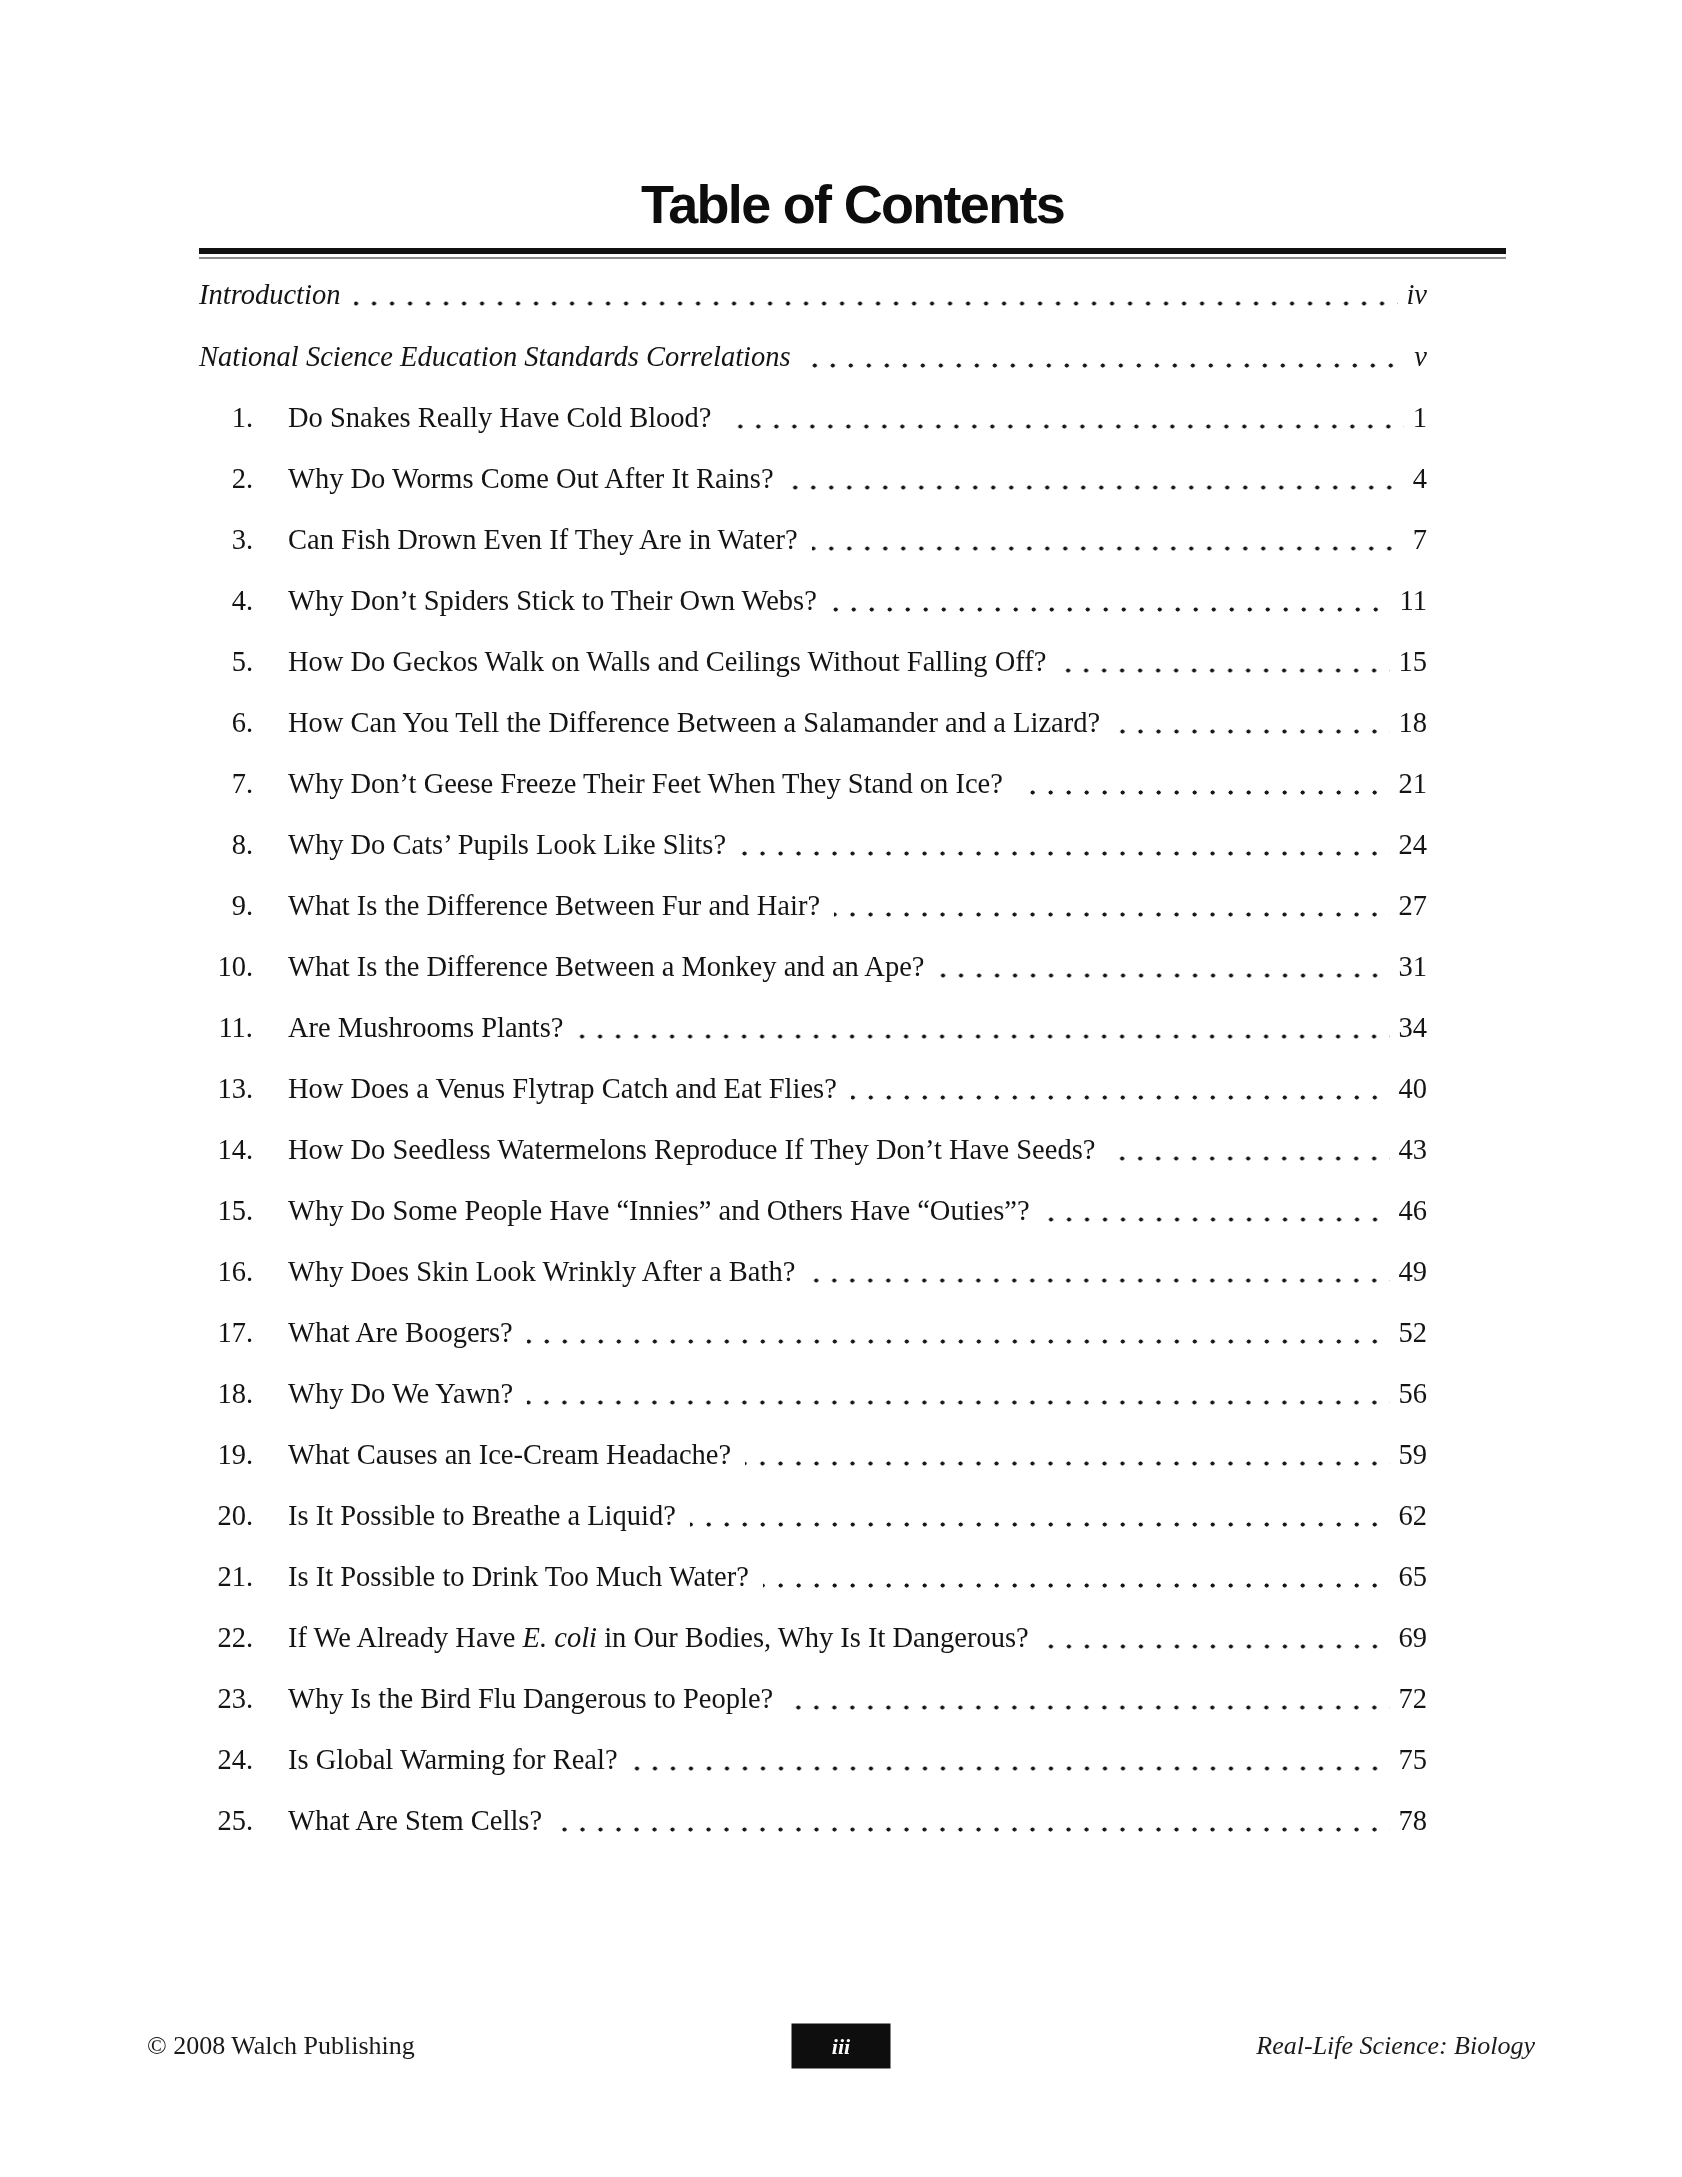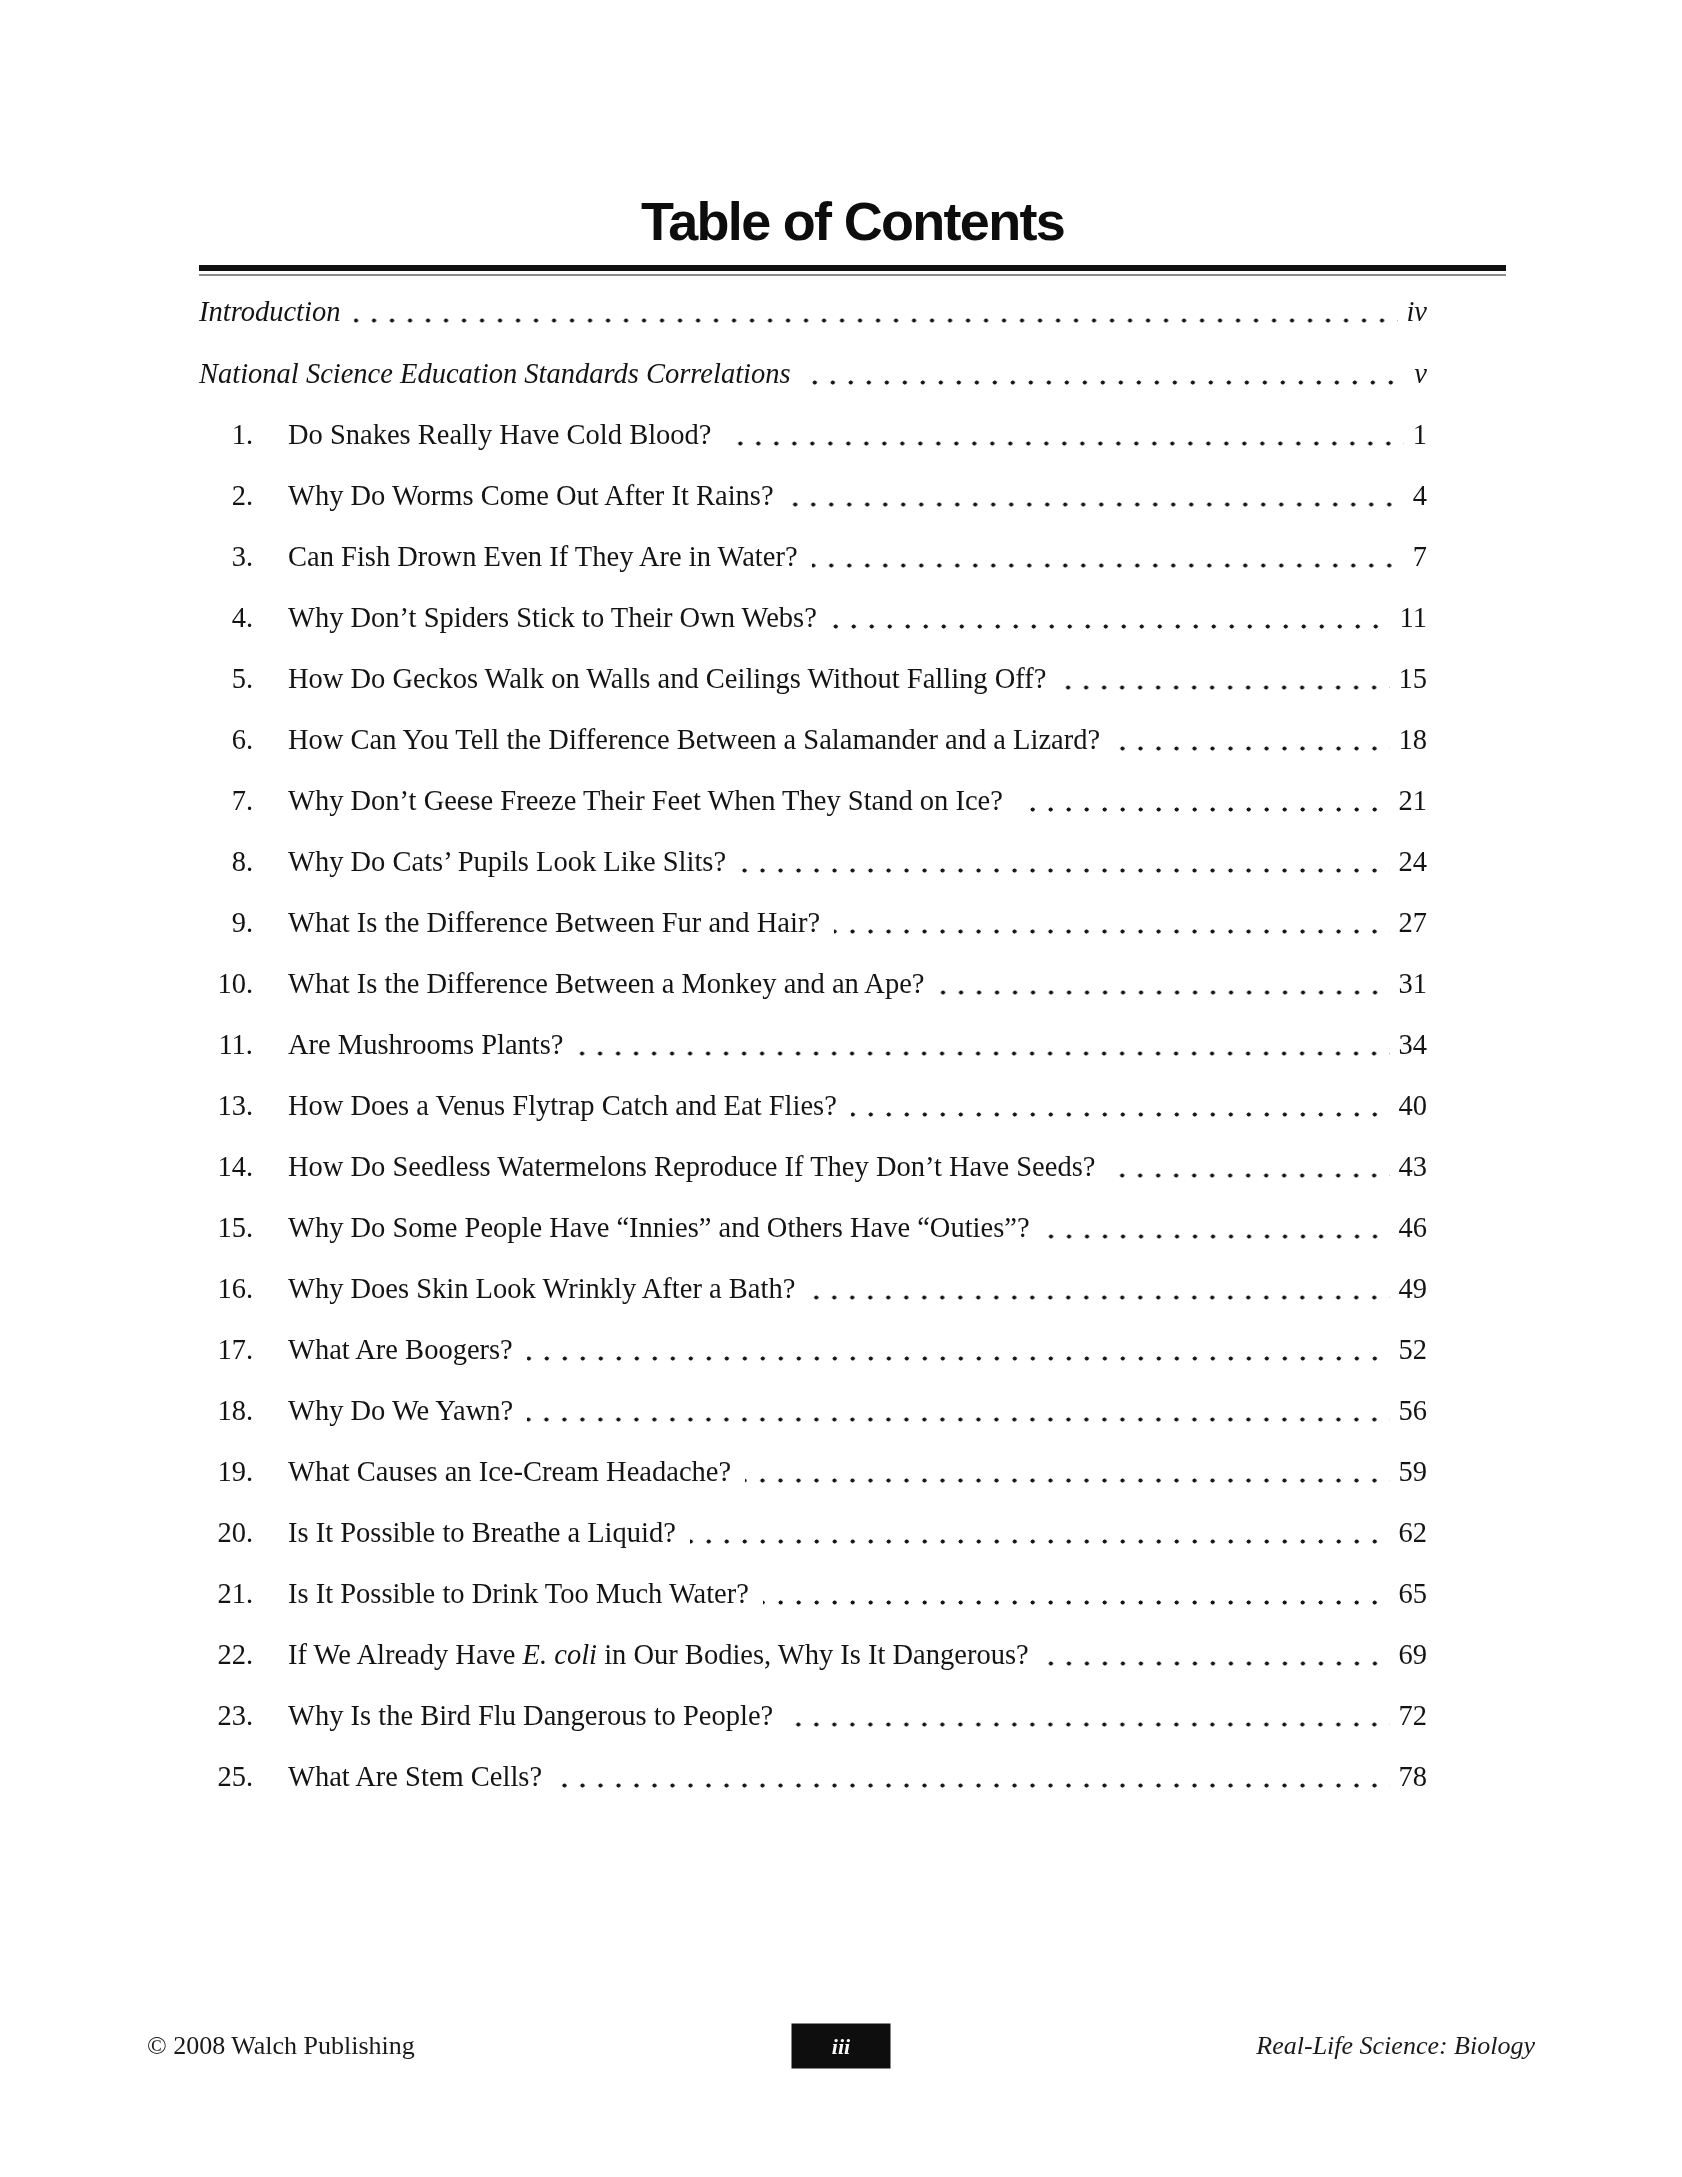--- a/index.html
+++ b/index.html
@@ -12,21 +12,21 @@
     width: 1683px;
     height: 2177px;
     background: #ffffff;
     font-family: "Liberation Serif", serif;
     color: #141414;
     overflow: hidden;
   }
   .content {
     position: absolute;
     left: 199px;
-    top: 194px;
+    top: 177px;
     width: 1307px;
   }
   .doc-title {
     margin: 0;
     font-family: "Liberation Sans", sans-serif;
     font-weight: bold;
     font-size: 54px;
     line-height: 54px;
     letter-spacing: -1.7px;
     text-align: center;
@@ -277,20 +277,26 @@
     <span class="leader"></span>
     <span class="pg">69</span>
   </div>
         <div class="row item">
     <span class="num">23.</span>
     <span class="title"><span class="pre">Why Is the Bird Flu Dangerous to People?</span><span class="it"></span><span class="post"></span></span>
     <span class="leader"></span>
     <span class="pg">72</span>
   </div>
         <div class="row item">
+    <span class="num">24.</span>
+    <span class="title"><span class="pre">Is Global Warming for Real?</span><span class="it"></span><span class="post"></span></span>
+    <span class="leader"></span>
+    <span class="pg">75</span>
+  </div>
+        <div class="row item">
     <span class="num">25.</span>
     <span class="title"><span class="pre">What Are Stem Cells?</span><span class="it"></span><span class="post"></span></span>
     <span class="leader"></span>
     <span class="pg">78</span>
   </div>
       </div>
   </div>
 
   <div class="footer">
     <span class="copyright">© 2008 Walch Publishing</span>

